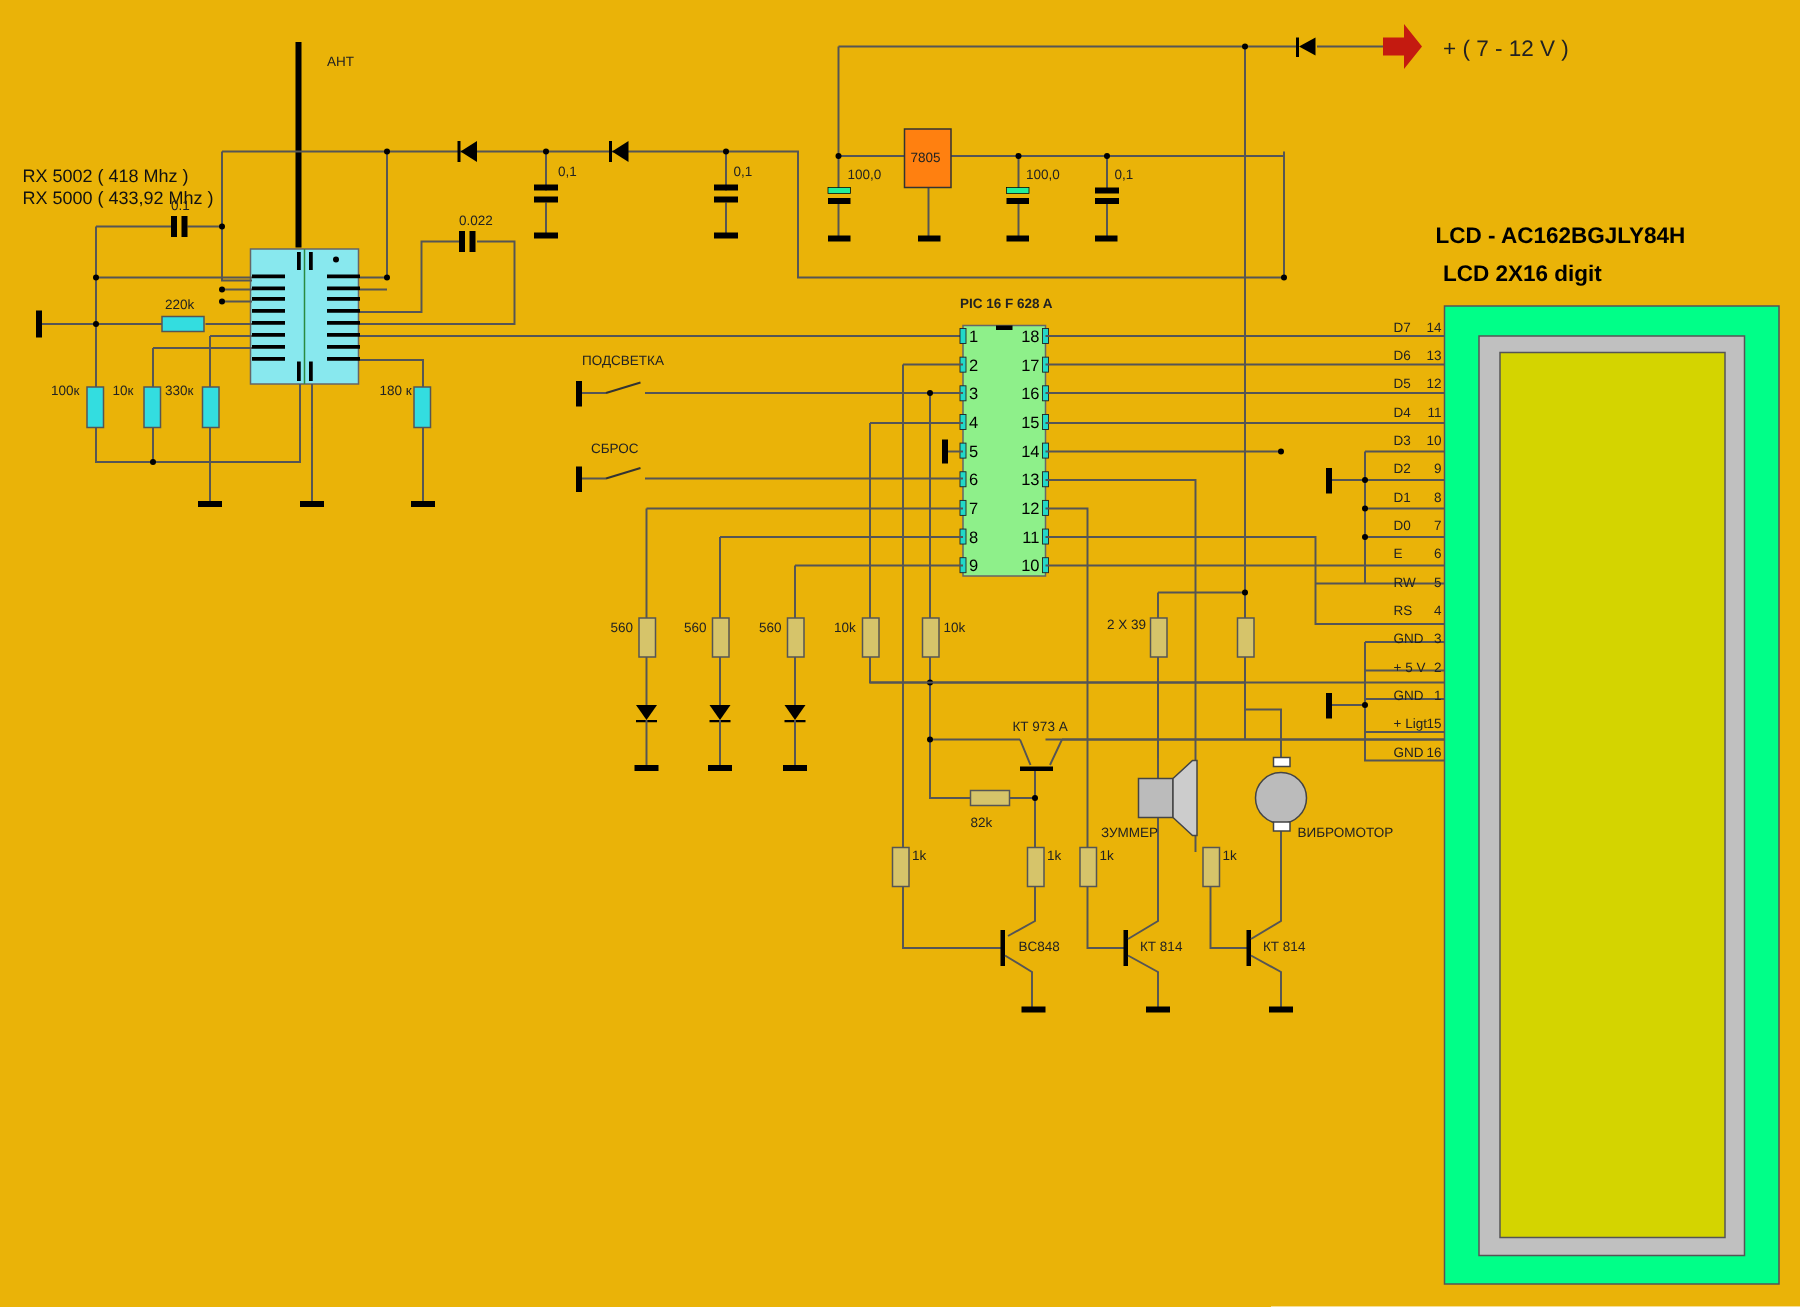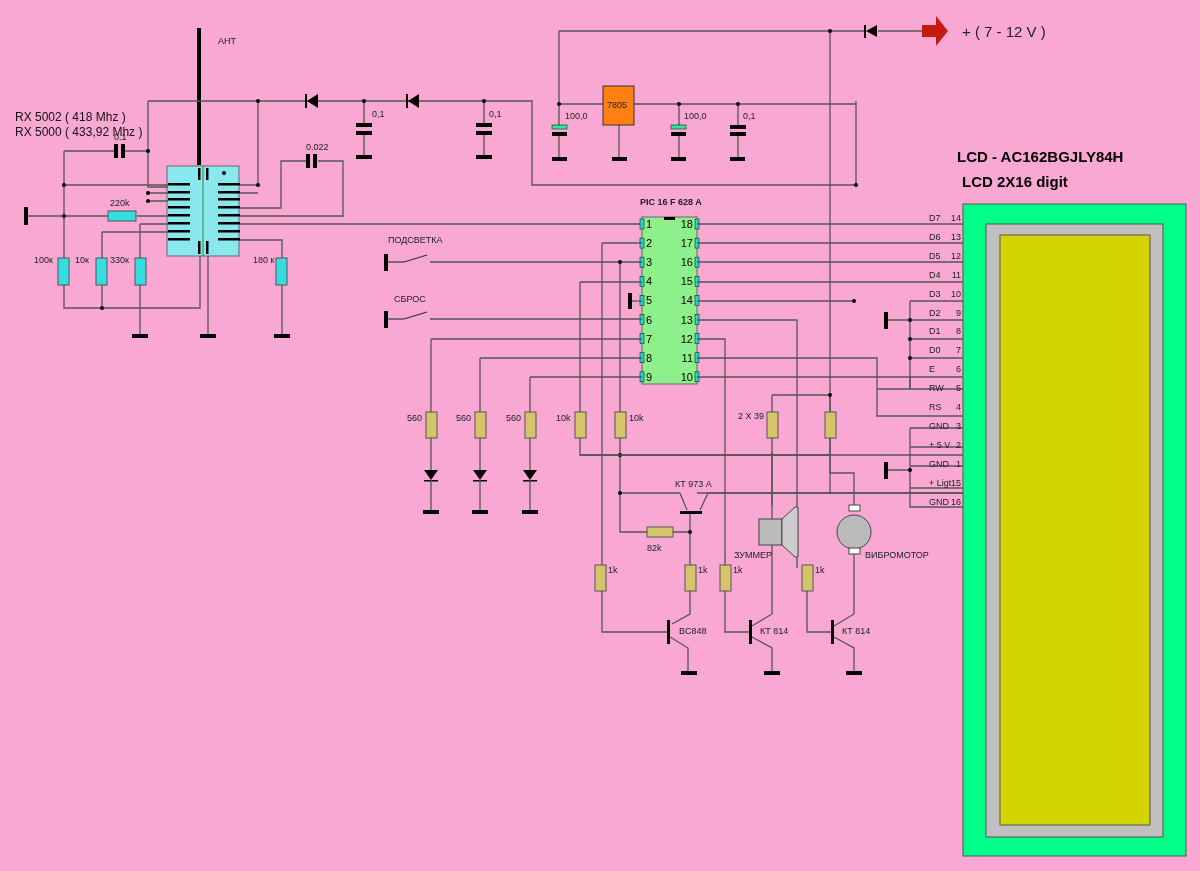--- a/index.html
+++ b/index.html
@@ -1,16 +1,16 @@
 <!DOCTYPE html>
 <html><head>
 <meta charset="utf-8">
 <style>
   html,body{margin:0;padding:0;background:#fff;}
-  #canvas{position:relative;width:1200px;height:871px;overflow:hidden;background:#f9a8d4;}
+  #canvas{position:relative;width:1200px;height:871px;overflow:hidden;background:#eab308;}
   svg{position:absolute;left:0;top:0;}
   .w{stroke:#555;stroke-width:1.3;fill:none;}
   .gnd{fill:#000;}
   .dot{fill:#000;}
   .lbl{font-family:"Liberation Sans",sans-serif;font-size:9px;fill:#222;}
   .lblb{font-family:"Liberation Sans",sans-serif;font-size:12px;fill:#111;}
   .title{font-family:"Liberation Sans",sans-serif;font-size:15px;fill:#000;}
   .big{font-family:"Liberation Sans",sans-serif;font-size:15px;fill:#222;}
   .pin{font-family:"Liberation Sans",sans-serif;font-size:11px;fill:#000;}
   .res{fill:#d6c46a;stroke:#555;stroke-width:1;}

